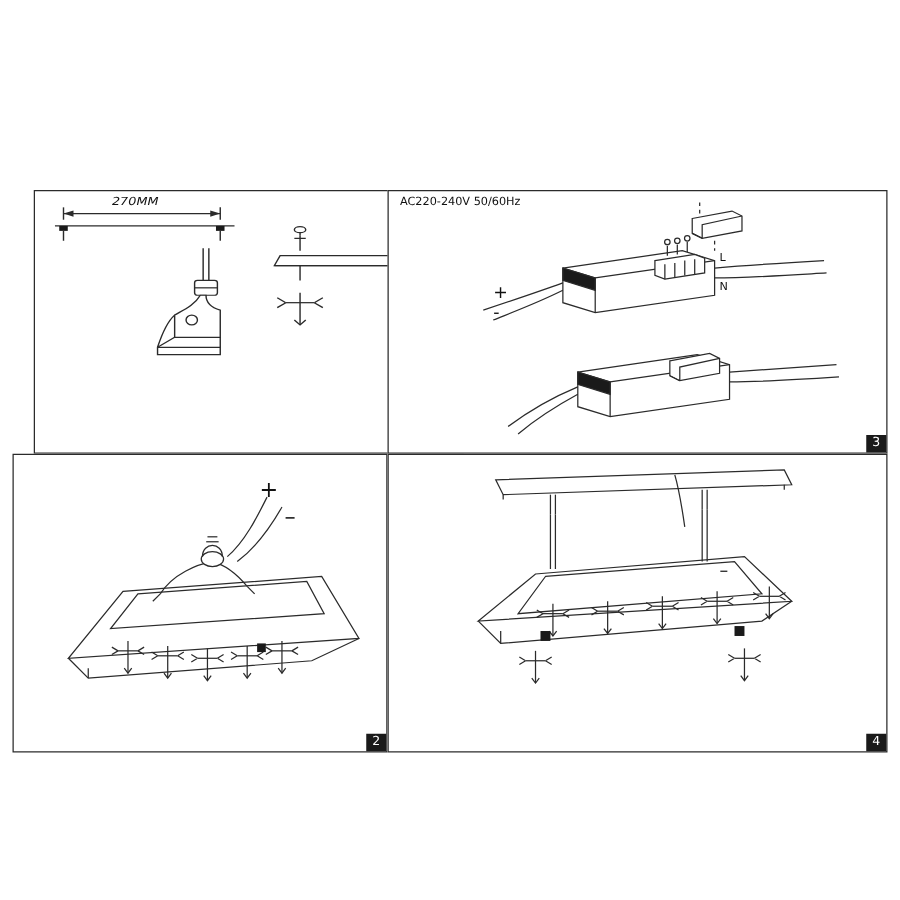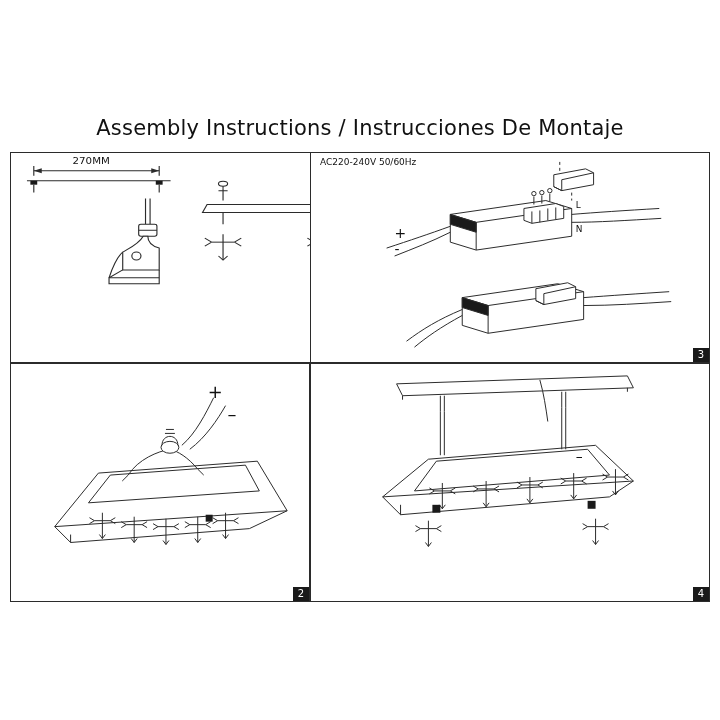--- a/index.html
+++ b/index.html
@@ -25,21 +25,21 @@
     color: #111111;
     letter-spacing: 0.2px;
     white-space: nowrap;
   }
   .panel {
     position: absolute;
     border: 1px solid #2b2b2b;
     background: #ffffff;
     box-sizing: border-box;
   }
-  #panel1 { left: 10px;  top: 152px; width: 344px; height: 211px; }
+  #panel1 { left: 27px;  top: 152px; width: 344px; height: 211px; font-style: italic; }
   #panel3 { left: 310px; top: 152px; width: 400px; height: 211px; }
   #panel2 { left: 10px;  top: 363px; width: 300px; height: 239px; }
   #panel4 { left: 310px; top: 363px; width: 400px; height: 239px; }
 
   .panel-num {
     position: absolute;
     right: 0px;
     bottom: 0px;
     width: 16px;
     height: 14px;
@@ -71,21 +71,20 @@
   }
   .lbl-driver { font-size: 7.5px; fill: #ffffff; }
   .sign { font-family: "DejaVu Sans", sans-serif; font-size: 14px; fill: #111111; }
   .sign-big { font-size: 18px; }
 </style>
 </head>
 <body>
 
 <div id="page">
 
-  <div id="title">Assembly Instructions / Instrucciones De Montaje</div>
 
   <div class="panel" id="panel1">
     <svg class="svg-layer" viewBox="0 0 300 211" preserveAspectRatio="none">
       <g stroke="#2b2b2b" fill="none" stroke-width="1">
 
         <line x1="20" y1="18" x2="130" y2="18"></line>
         <line x1="20" y1="13" x2="20" y2="23"></line>
         <line x1="130" y1="13" x2="130" y2="23"></line>
         <polygon points="20,18 27,15.5 27,20.5" fill="#2b2b2b" stroke="none"></polygon>
         <polygon points="130,18 123,15.5 123,20.5" fill="#2b2b2b" stroke="none"></polygon>

